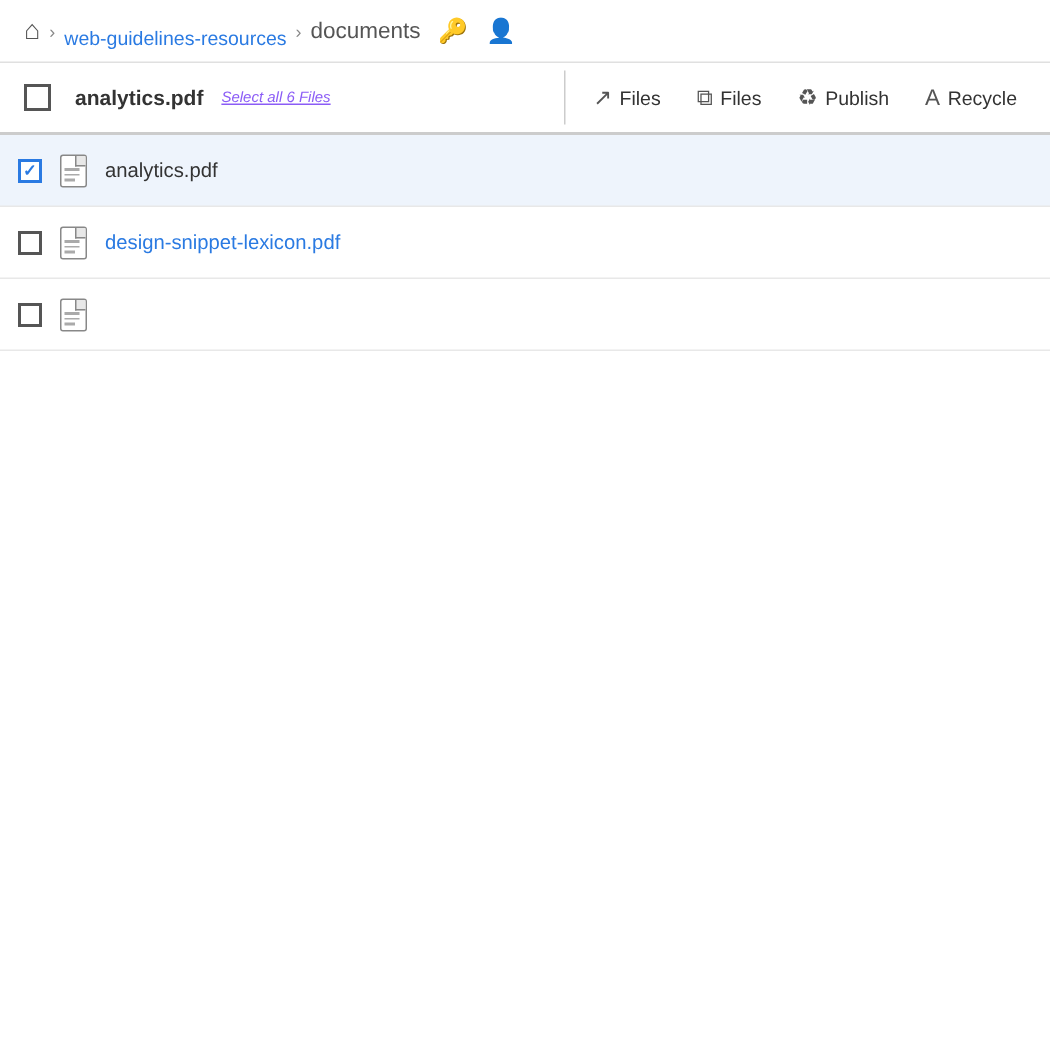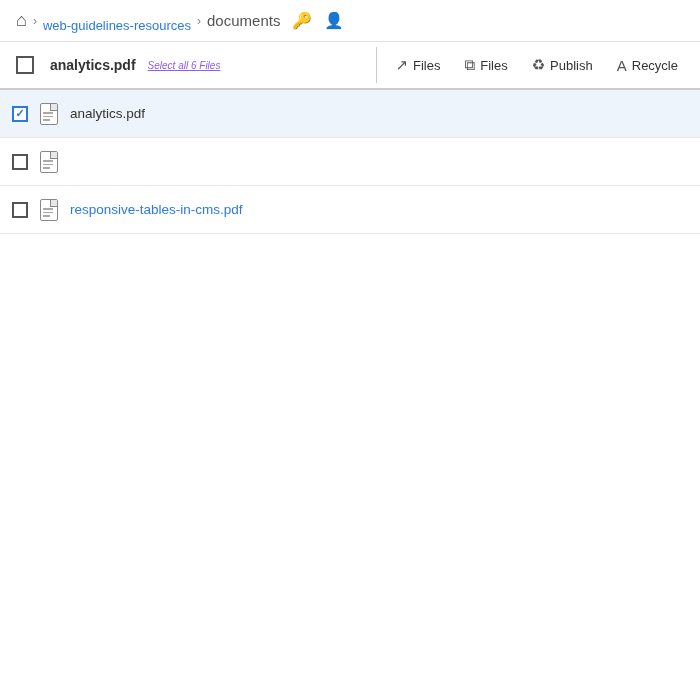--- a/index.html
+++ b/index.html
@@ -270,27 +270,27 @@
       <div class="file-checkbox"></div>
       <div class="file-icon">
     <div class="pdf-icon">
       <div class="pdf-icon-lines">
         <div class="pdf-icon-line"></div>
         <div class="pdf-icon-line"></div>
         <div class="pdf-icon-line" style="width:7px"></div>
       </div>
     </div>
   </div>
+      <a class="file-name">design-snippet-lexicon.pdf</a>
     </div>
     <div class="file-row">
       <div class="file-checkbox"></div>
       <div class="file-icon">
     <div class="pdf-icon">
       <div class="pdf-icon-lines">
         <div class="pdf-icon-line"></div>
         <div class="pdf-icon-line"></div>
         <div class="pdf-icon-line" style="width:7px"></div>
       </div>
     </div>
   </div>
-      <a class="file-name">responsive-tables-in-cms.pdf</a>
     </div>
   </div>
 
 </body></html>

